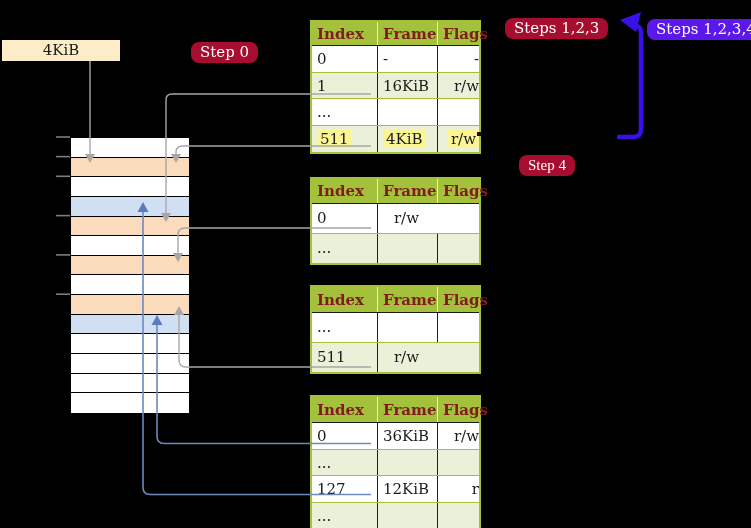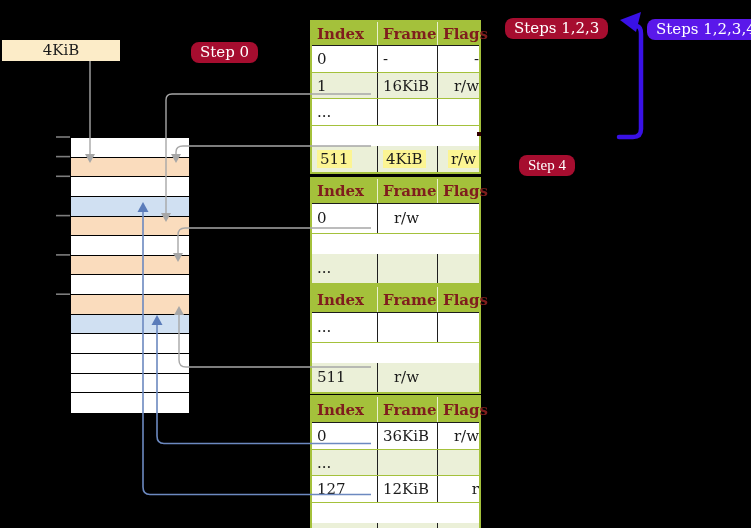--- a/index.html
+++ b/index.html
@@ -24,21 +24,21 @@
   
   .ptable{position:absolute;width:171px;border:2px solid #a4c13b;box-sizing:border-box;
           background:#fff;}
   .thead{display:flex;background:#a4c13b;color:#7f1d1d;font-weight:bold;font-size:15px;
          border-bottom:1px solid #1b1b1b;box-sizing:border-box;}
   .thead .hc{padding-left:5px;box-sizing:border-box;border-right:1px solid rgba(255,255,255,0.75);}
   .thead .hc:last-child{border-right:none;}
   .trow{display:flex;font-size:15px;color:#1b1b1b;border-bottom:1px solid #a4c13b;
         box-sizing:border-box;background:#fff;}
   .ptable .trow:nth-child(odd){background:#ebf0d8;}
-  .trow:last-child{border-bottom:none;margin-top:20px;}
+  .trow:last-child{border-bottom:none;}
   .cell{padding-left:5px;box-sizing:border-box;border-right:1px solid #1f1f1f;overflow:hidden;}
   .cell:last-child{border-right:none;}
   .c0{width:66px;} .c1{width:60px;} .c2{width:41px;text-align:right;}
   .t1{left:310px;top:20px;}  .t1 .thead{height:24px;line-height:24px;} .t1 .trow{height:26.5px;line-height:26.5px;}
   .t2{left:310px;top:177px;} .t2 .thead{height:25px;line-height:25px;} .t2 .trow{height:29.5px;line-height:29.5px;}
   .t3{left:310px;top:285px;} .t3 .thead{height:26px;line-height:26px;} .t3 .trow{height:29.5px;line-height:29.5px;}
   .t4{left:310px;top:395px;} .t4 .thead{height:26px;line-height:26px;} .t4 .trow{height:26.5px;line-height:26.5px;}
   .hl{background:#fcf593;padding:0 3px;}
   .dot{position:absolute;left:477px;top:132px;width:4px;height:4px;background:#330000;}
   

